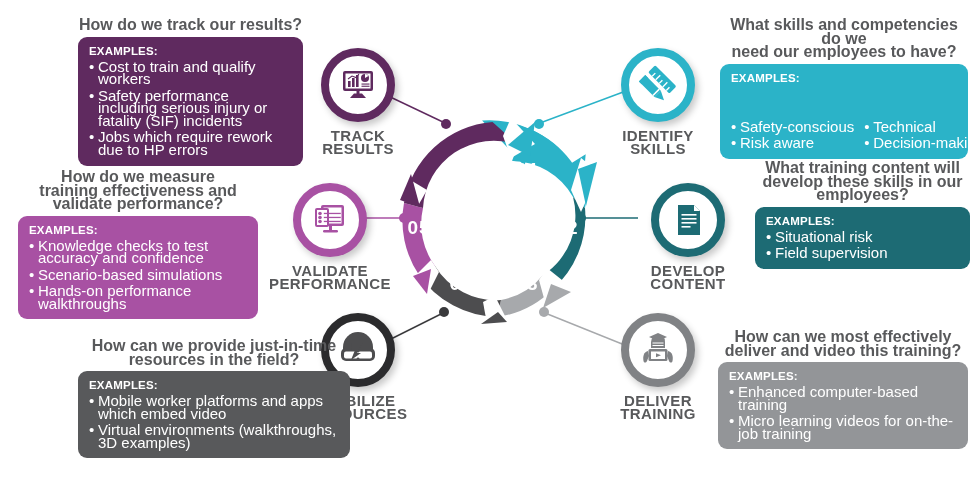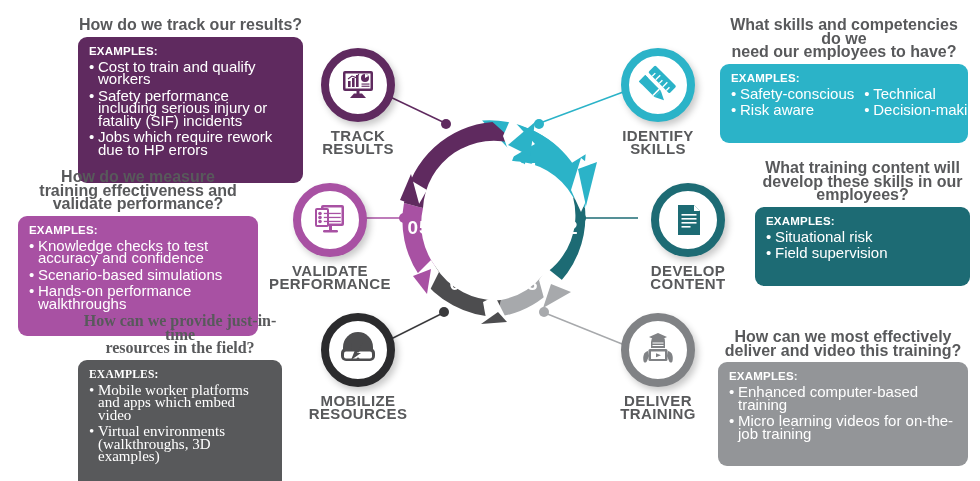--- a/index.html
+++ b/index.html
@@ -18,21 +18,21 @@
     font-weight:bold;
     font-size:16px;
     line-height:13.5px;
     color:#58595b;
     margin:0 0 5px 0;
     white-space:pre-line;
     text-align:center;
   }
   .box{
     border-radius:9px;
-    padding:8px 11px 26px 11px;
+    padding:8px 11px 9px 11px;
     color:#ffffff;
     box-sizing:border-box;
   }
   .ex-title{
     font-weight:bold;
     font-size:11.5px;
     letter-spacing:.2px;
     margin-bottom:4px;
   }
   ul.items{margin:0;padding:0;list-style:none;}
@@ -42,27 +42,27 @@
     padding-left:9px;
     position:relative;
     margin-bottom:4px;
   }
   ul.items li:last-child{margin-bottom:0;}
   ul.items li:before{
     content:"\2022";
     position:absolute;left:0;top:0;
   }
   .two-col{display:flex;gap:10px;}
-  .two-col ul.items{flex:0 0 auto;}
+  .two-col ul.items{flex:0 0 auto;margin-top:33px;}
   .two-col ul.items li{white-space:nowrap;}
 
   
   #co-track   {left:78px; top:18px;  width:225px;}
   #co-validate{left:18px; top:170px; width:240px;}
-  #co-mobilize{left:78px; top:314px; width:204px;font-family:Liberation Serif, serif;}
+  #co-mobilize{left:78px; top:339px; width:272px;}
   #co-identify{left:720px;top:18px;  width:248px;}
   #co-develop {left:755px;top:161px; width:215px;}
   #co-deliver {left:718px;top:330px; width:250px;}
 
   
   .node{position:absolute;text-align:center;width:140px;}
   .ring{
     width:74px;height:74px;border-radius:50%;
     margin:0 auto;
     box-sizing:border-box;

